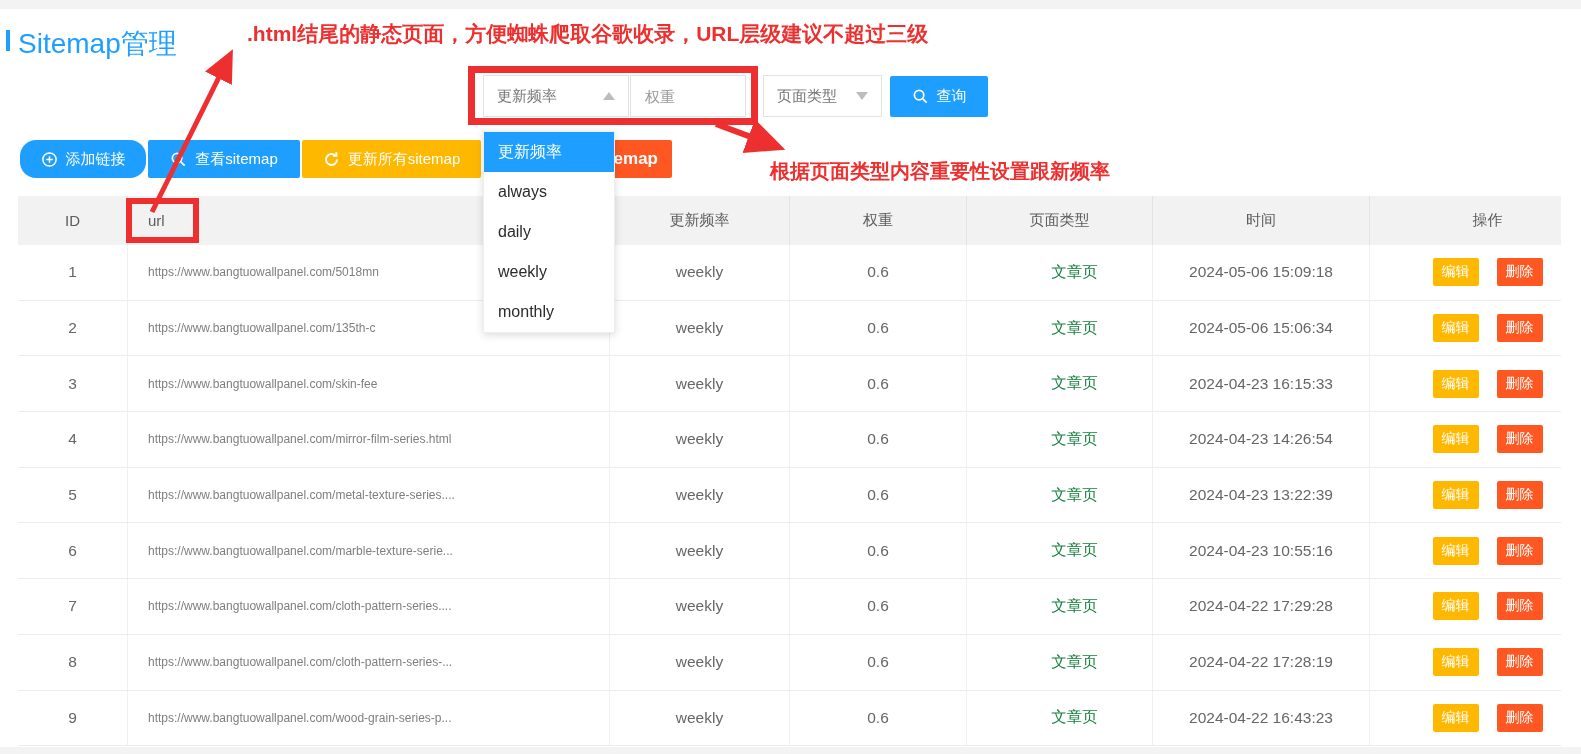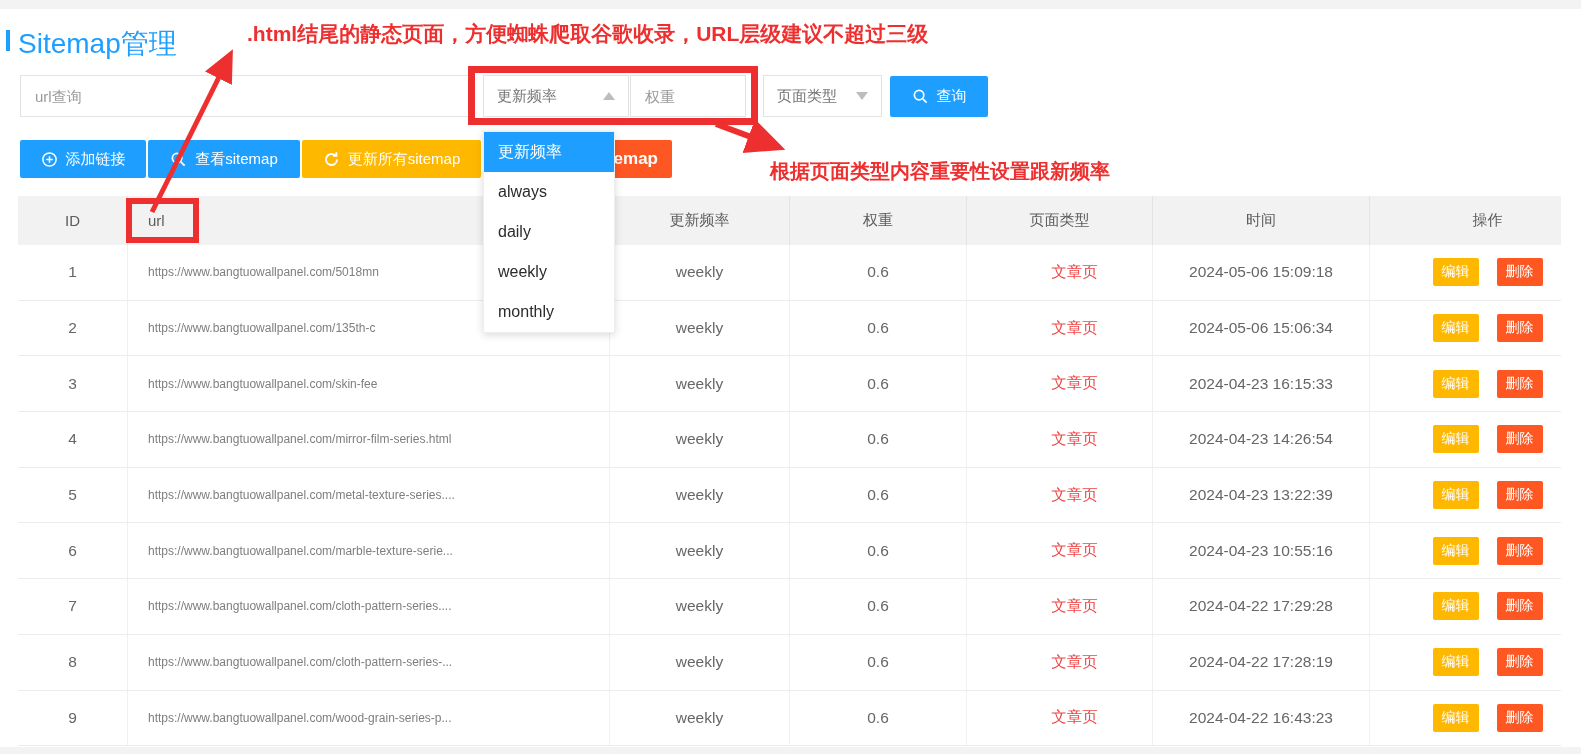--- a/index.html
+++ b/index.html
@@ -32,21 +32,21 @@
   .tri-up   { width:0; height:0; border-left:6px solid transparent; border-right:6px solid transparent; border-bottom:8px solid #bdbdbd; }
   .tri-down { width:0; height:0; border-left:6px solid transparent; border-right:6px solid transparent; border-top:8px solid #bdbdbd; }
 
   .btn { display:flex; align-items:center; justify-content:center; gap:8px;
     color:#fff; border:none; border-radius:2px; cursor:pointer; font-size:15px;
     font-family:inherit; }
   #search-btn { position:absolute; left:890px; top:76px; width:98px; height:41px; background:#1E9FFF; }
 
   
   .toolbar-btn { position:absolute; top:140px; height:38px; z-index:2; }
-  #add-link-btn   { left:20px;  width:126px; background:#1E9FFF; }
+  #add-link-btn   { left:20px;  width:126px; background:#1E9FFF;border-radius:16px; }
   #view-sitemap-btn { left:148px; width:152px; background:#1E9FFF; }
   #update-all-btn { left:302px; width:179px; background:#FFB800; }
   #partial-btn    { left:483px; width:189px; background:#FF5722; justify-content:flex-end; padding-right:14px; font-weight:bold; font-size:17px; }
 
   
   .dropdown { position:absolute; left:483px; top:131px; width:132px; background:#fff;
     border:1px solid #eee; box-shadow:0 2px 8px rgba(0,0,0,.15); z-index:10; }
   .option { height:40px; line-height:40px; padding-left:14px; font-size:16px; color:#2b2b2b; cursor:pointer; }
   .option.selected { background:#1E9FFF; color:#fff; }
   .option.hover { background:#f2f2f2; }
@@ -62,21 +62,21 @@
     border-right:1px solid #f0f0f0; font-size:15.5px; color:#666; }
   .trow .cell:last-child { border-right:none; }
   .c-id { width:110px; }
   .c-url { width:482px; justify-content:flex-start !important; padding-left:20px; }
   .trow .c-url { color:#7e7e7e; font-size:12px; white-space:nowrap; overflow:hidden; }
   .c-freq { width:180px; }
   .c-weight { width:177px; }
   .c-type { width:186px; }
   .c-time { width:217px; }
   .c-ops { width:191px; padding-left:44px; gap:18px; }
-  .type-link { color:#ef4444; cursor:pointer;margin-left:30px; }
+  .type-link { color:#15803d; cursor:pointer;margin-left:30px; }
   .mini-btn { border:none; border-radius:2px; color:#fff; font-size:14px; padding:5px 9px;
     cursor:pointer; font-family:inherit; }
   .mini-btn.edit { background:#FFB800; }
   .mini-btn.del  { background:#FF5722; }
 
   
   .red-rect { position:absolute; border:7px solid #EE2F2F; z-index:20; pointer-events:none; }
   #rect-filters { left:468px; top:66px; width:290px; height:59px; }
   #rect-url-header { left:126px; top:198px; width:73px; height:45px; border-width:6px; }
   .overlay-svg { position:absolute; left:0; top:0; z-index:25; pointer-events:none; }
@@ -89,21 +89,20 @@
 <div class="page">
   <div class="edge-strip top"></div>
   <div class="edge-strip bottom"></div>
 
   <div class="title-bar"></div>
   <div class="page-title">Sitemap管理</div>
 
   <div class="note note-top">.html结尾的静态页面，方便蜘蛛爬取谷歌收录，URL层级建议不超过三级</div>
   <div class="note note-side">根据页面类型内容重要性设置跟新频率</div>
 
-  <input class="input" id="url-input" placeholder="url查询" style="">
   <div class="selectbox" id="freq-select">
     <span>更新频率</span>
     <span class="tri-up"></span>
   </div>
   <input class="input" id="weight-input" placeholder="权重" style="">
   <div class="selectbox" id="type-select">
     <span>页面类型</span>
     <span class="tri-down"></span>
   </div>
   <button class="btn" id="search-btn">

